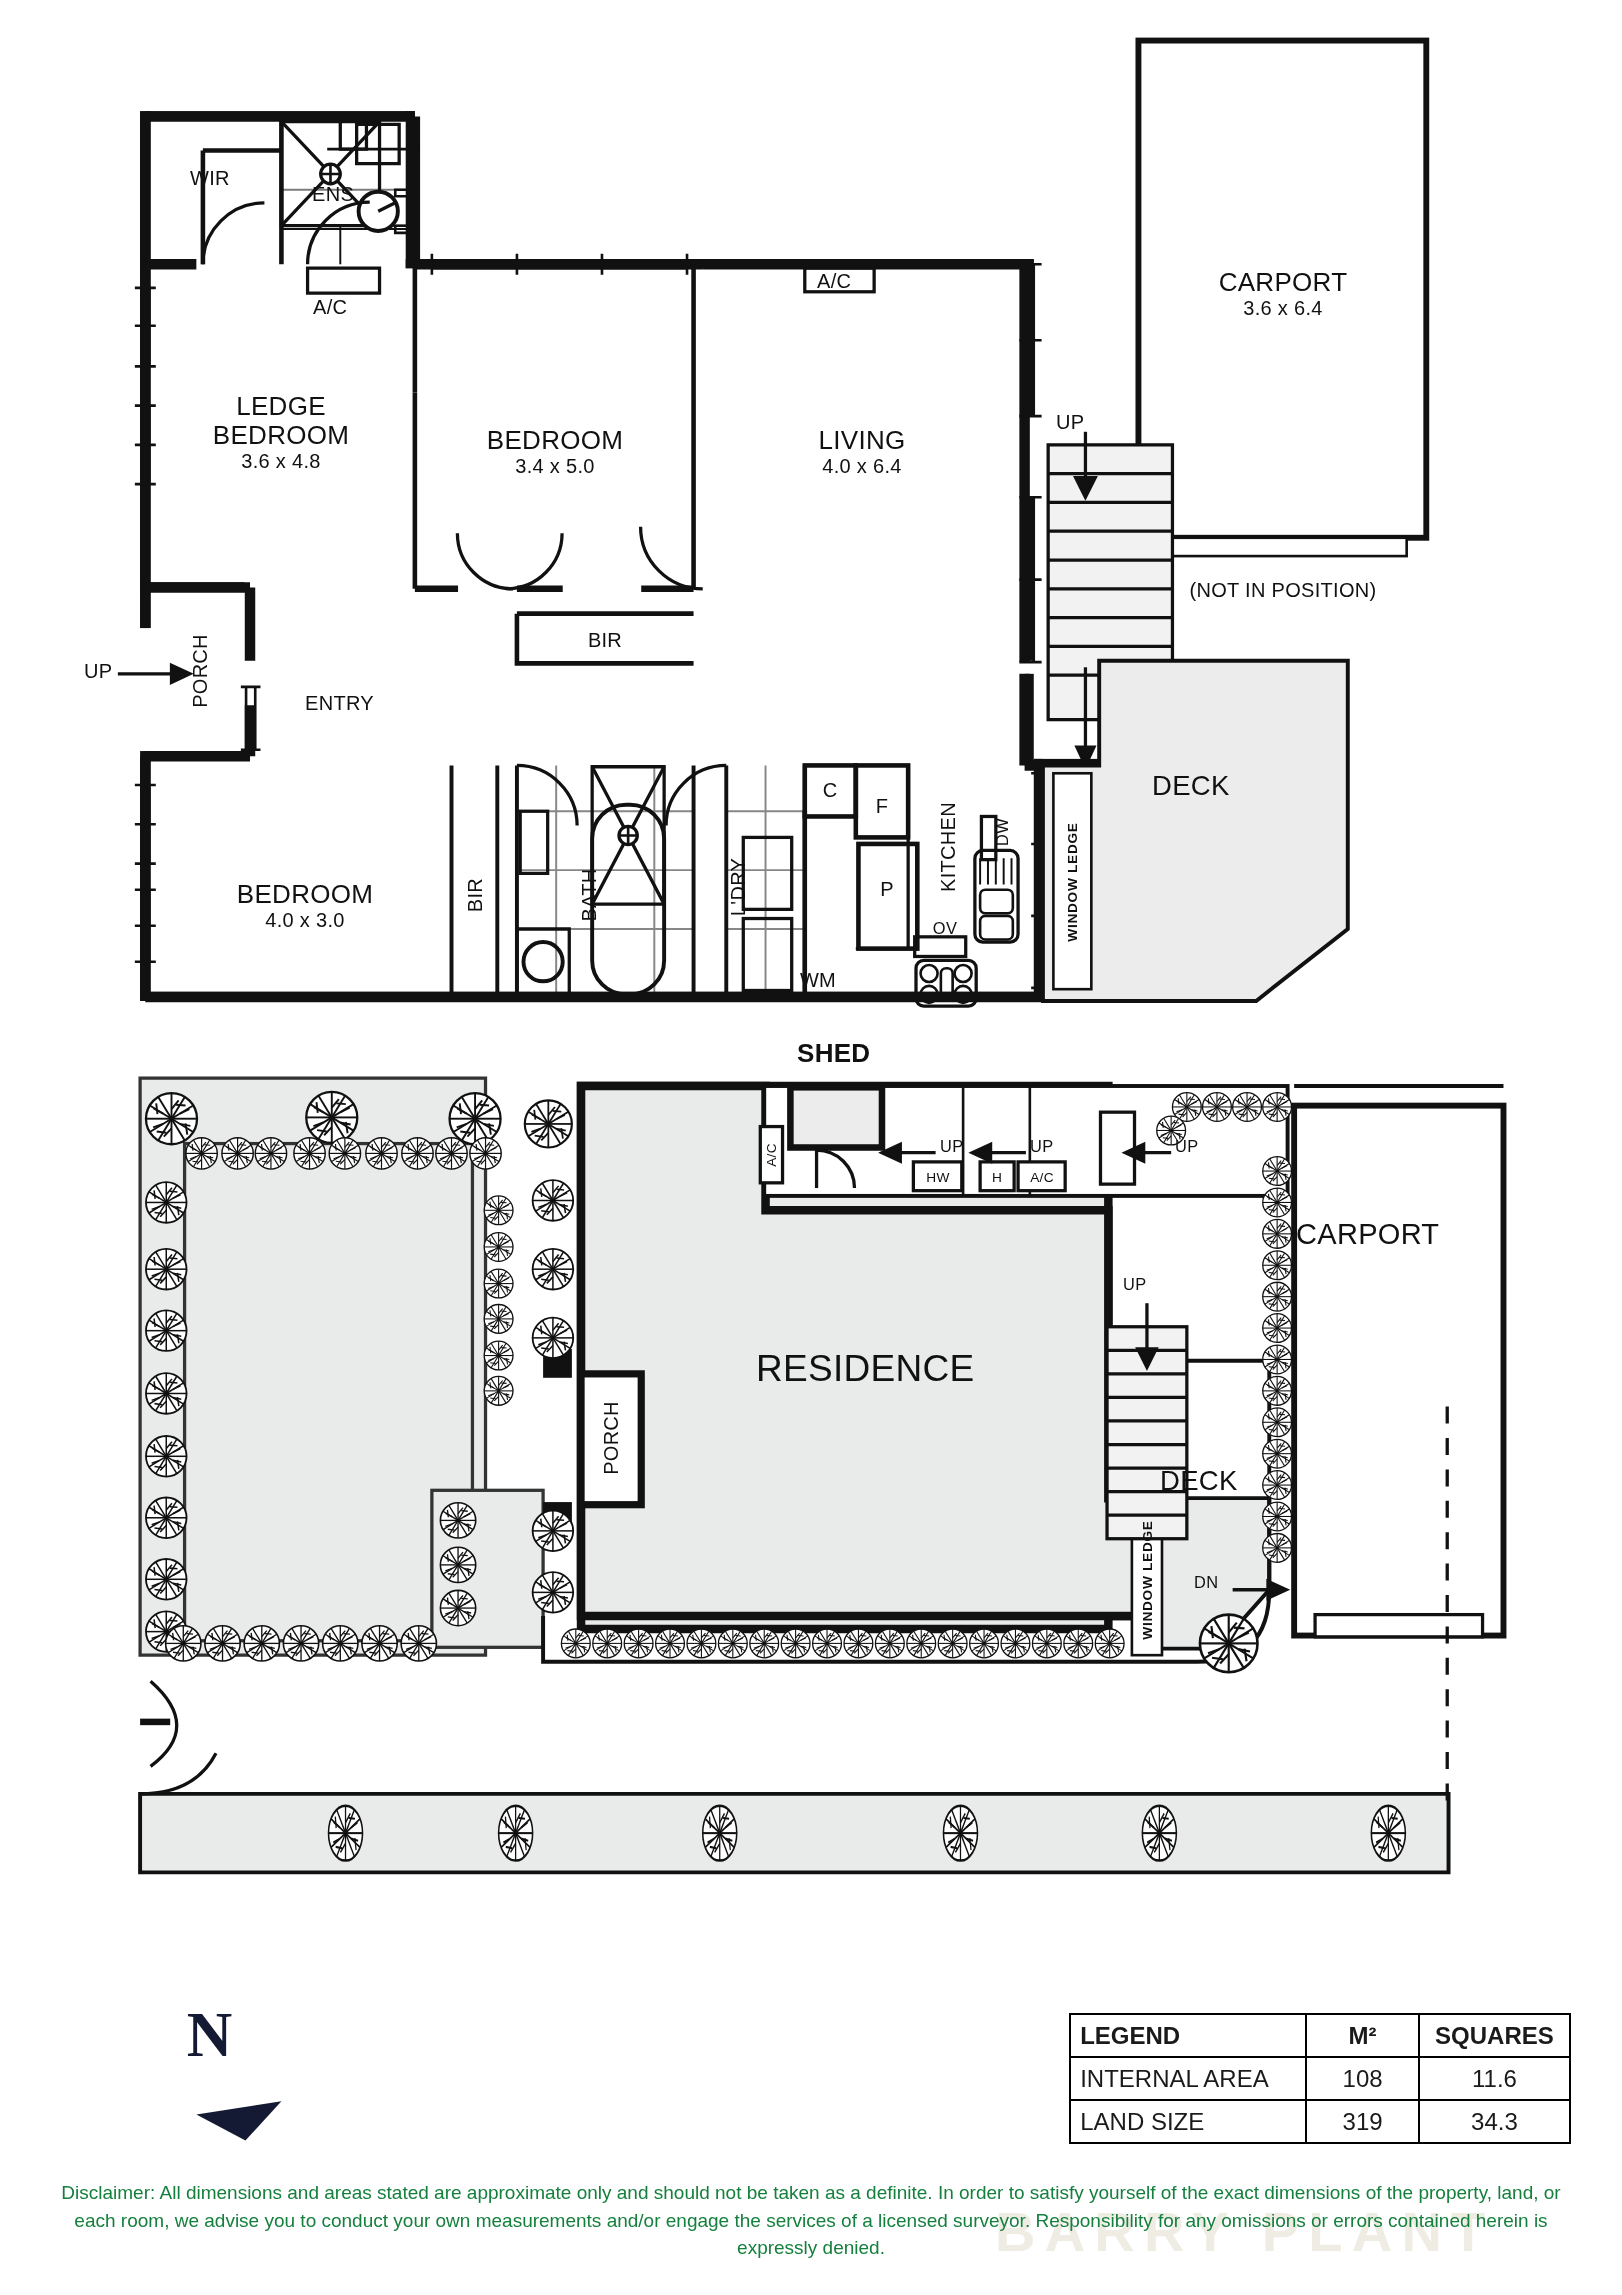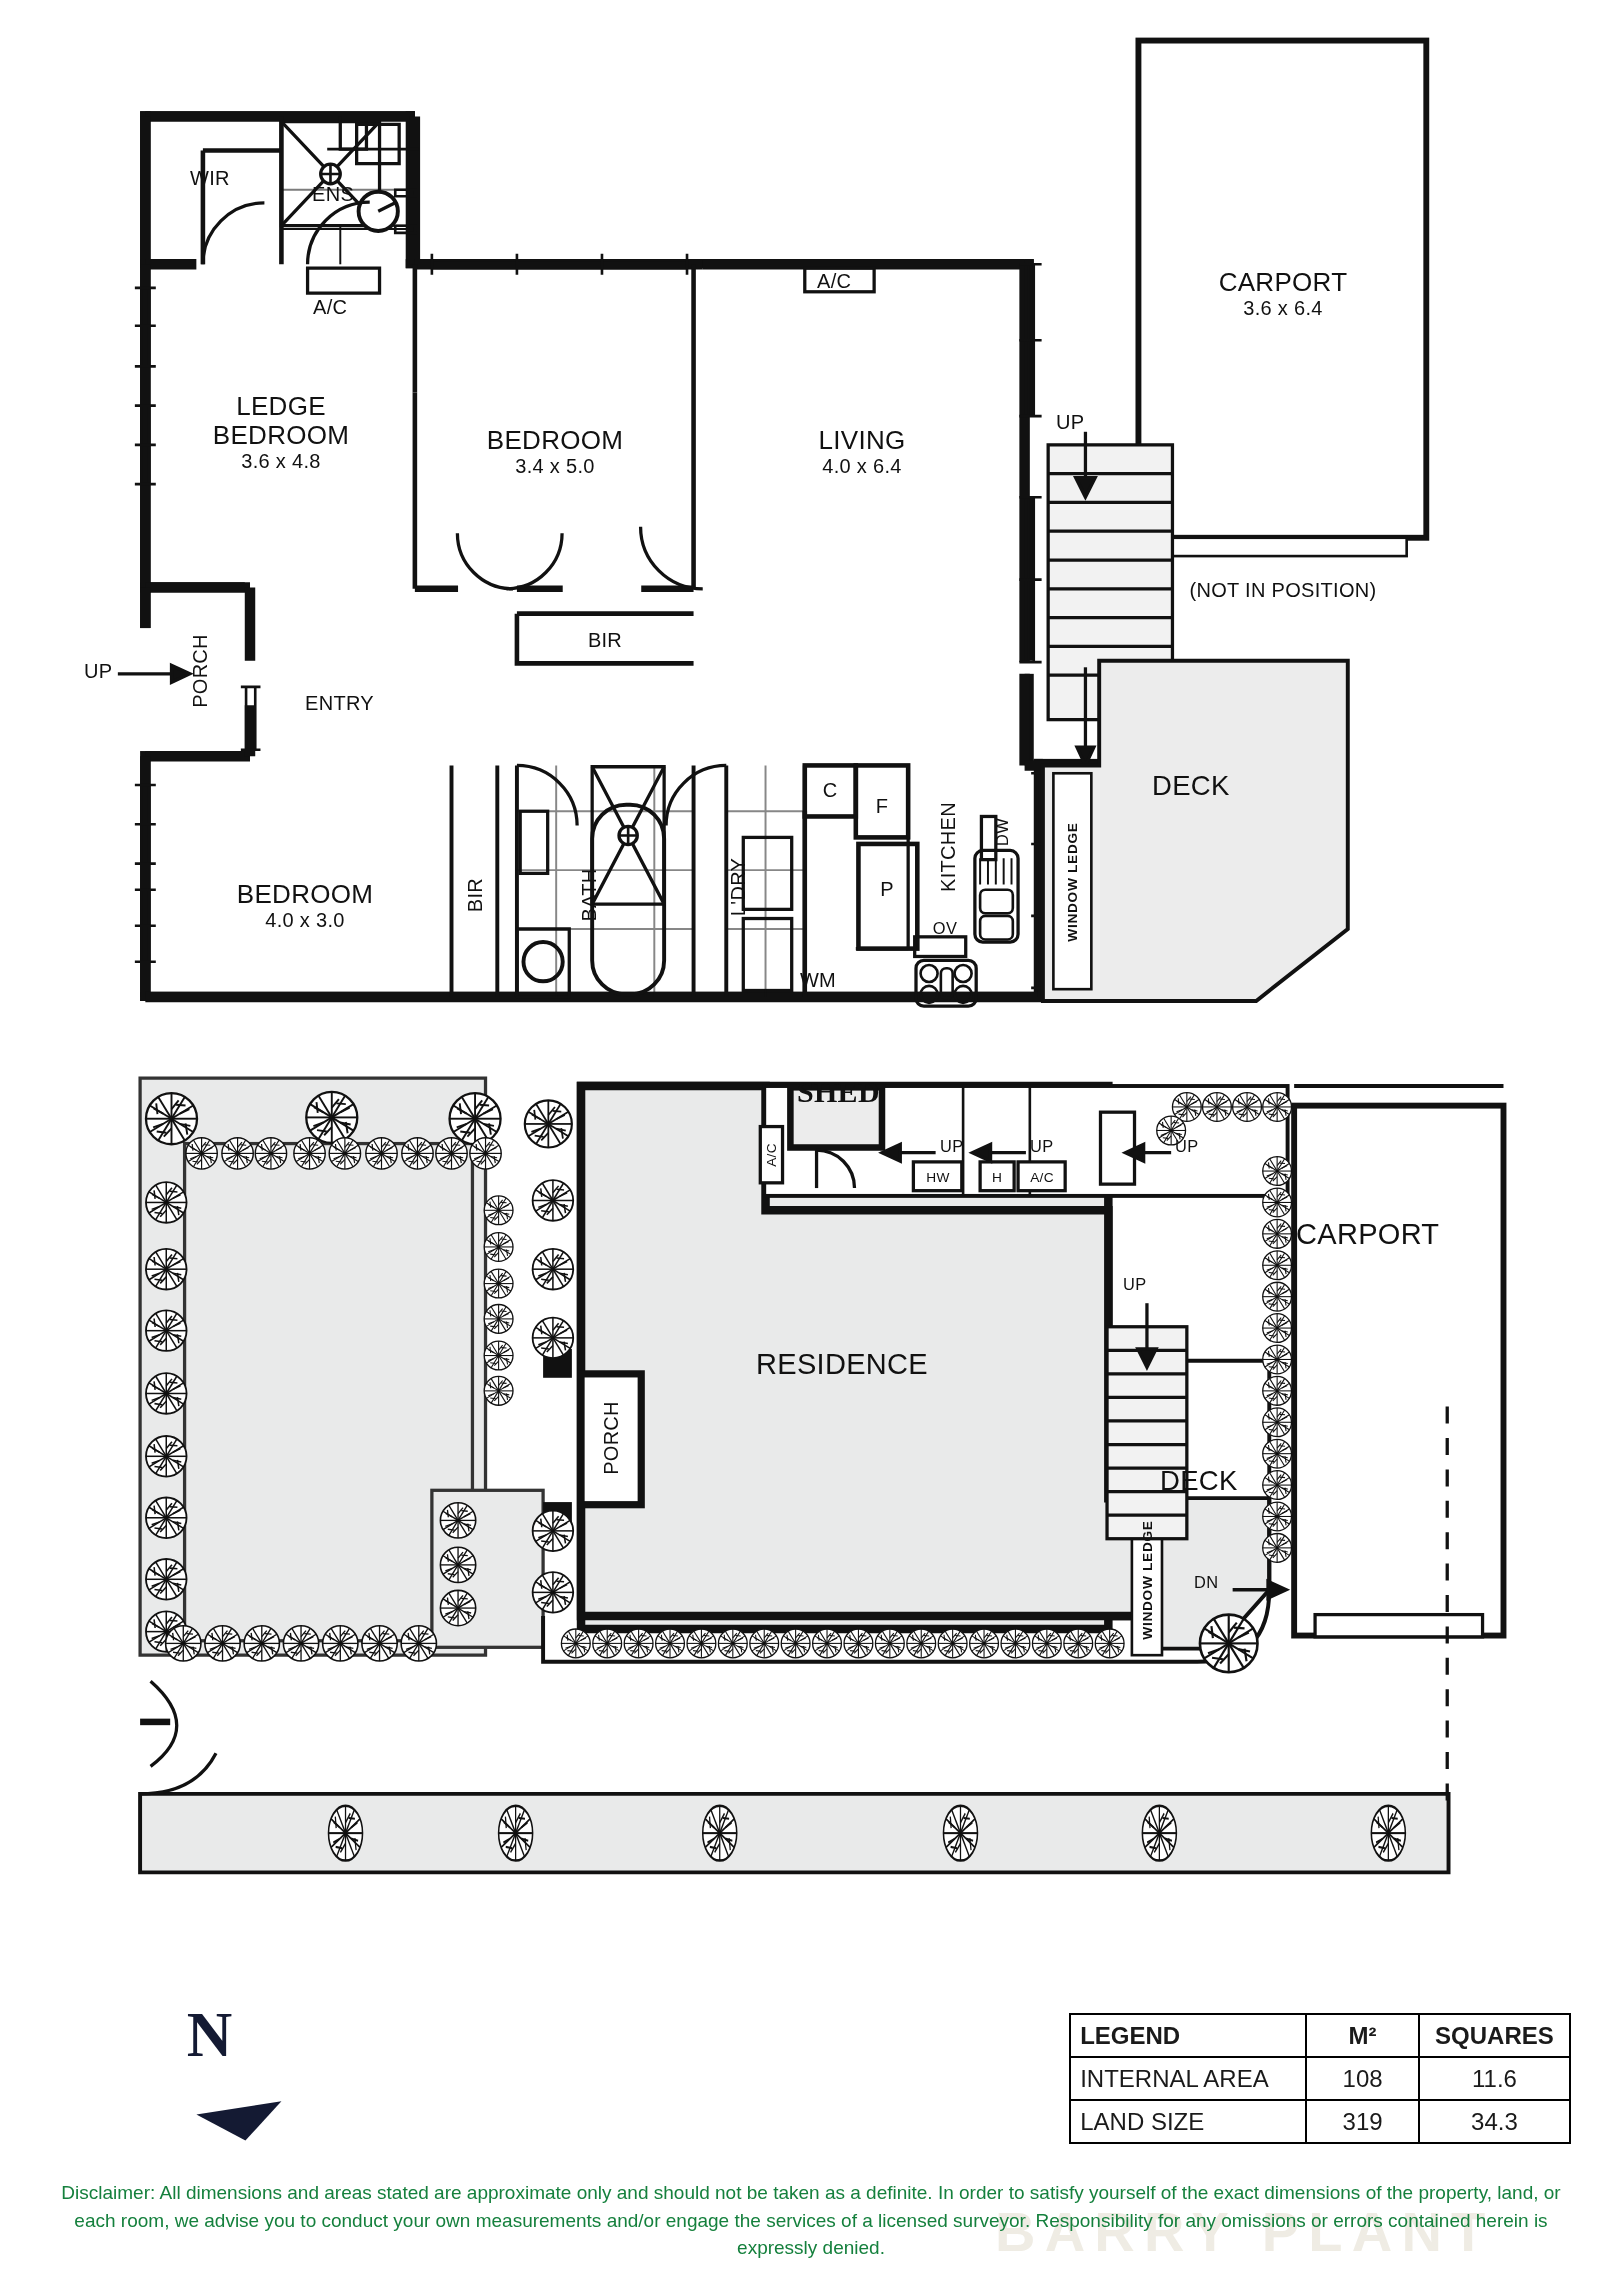--- a/index.html
+++ b/index.html
@@ -611,23 +611,23 @@
 <div class="lbl tiny ctrR" style="left:1002px;top:832px;">DW</div>
 
 <div class="lbl room" style="left:1152px;top:771px;font-size:27.5px;">DECK</div>
 
 <div class="lbl xtiny ctrR" style="left:1072px;top:882px;font-weight:bold;letter-spacing:0.7px;">WINDOW LEDGE</div>
 
 <div class="lbl small" style="left:84px;top:660px;">UP</div>
 
 <div class="lbl small" style="left:1056px;top:411px;">UP</div>
 
-<div class="lbl room" style="left:756px;top:1348px;font-size:29px;">RESIDENCE</div>
-
-<div class="lbl" style="left:797px;top:1075px;font-size:30px;font-weight:bold;font-family:Liberation Serif, serif;">SHED</div>
+<div class="lbl room" style="left:756px;top:1348px;font-size:37px;">RESIDENCE</div>
+
+<div class="lbl" style="left:797px;top:1038px;font-size:26px;font-weight:bold;">SHED</div>
 
 <div class="lbl room" style="left:1296px;top:1218px;font-size:29px;">CARPORT</div>
 
 <div class="lbl room" style="left:1160px;top:1466px;font-size:27.5px;">DECK</div>
 
 <div class="lbl small ctrR" style="left:611px;top:1438px;">PORCH</div>
 
 <div class="lbl xtiny ctrR" style="left:1147px;top:1580px;font-weight:bold;letter-spacing:0.7px;">WINDOW LEDGE</div>
 
 <div class="lbl xtiny ctrR" style="left:771px;top:1155px;">A/C</div>

